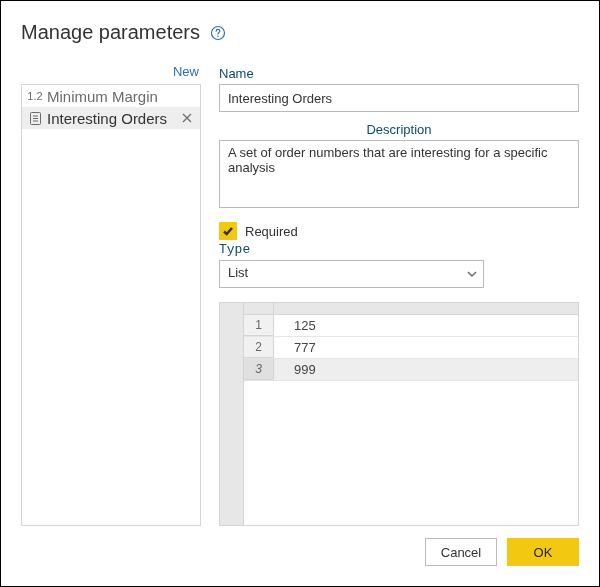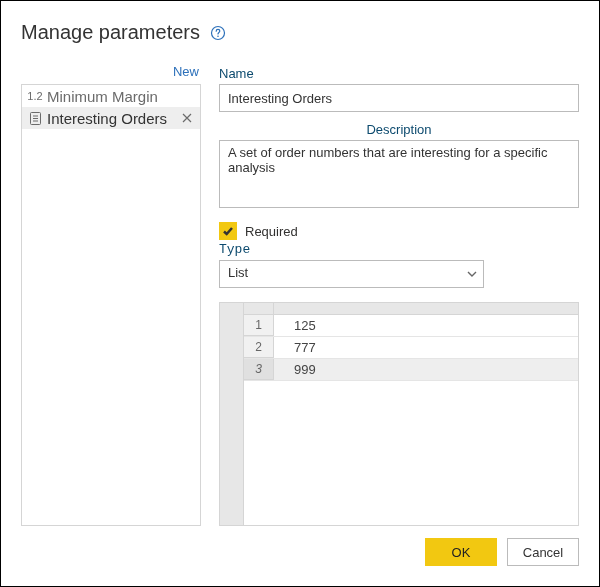--- a/index.html
+++ b/index.html
@@ -226,17 +226,17 @@
               <div class="val-col">999</div>
             </div>
           </div>
         </div>
       </div>
 
     </div>
   </div>
 
   <div class="footer">
+    <div class="btn btn-secondary">Cancel</div>
     <div class="btn btn-primary">OK</div>
-    <div class="btn btn-secondary">Cancel</div>
   </div>
 
 </div>
 
 </body></html>

